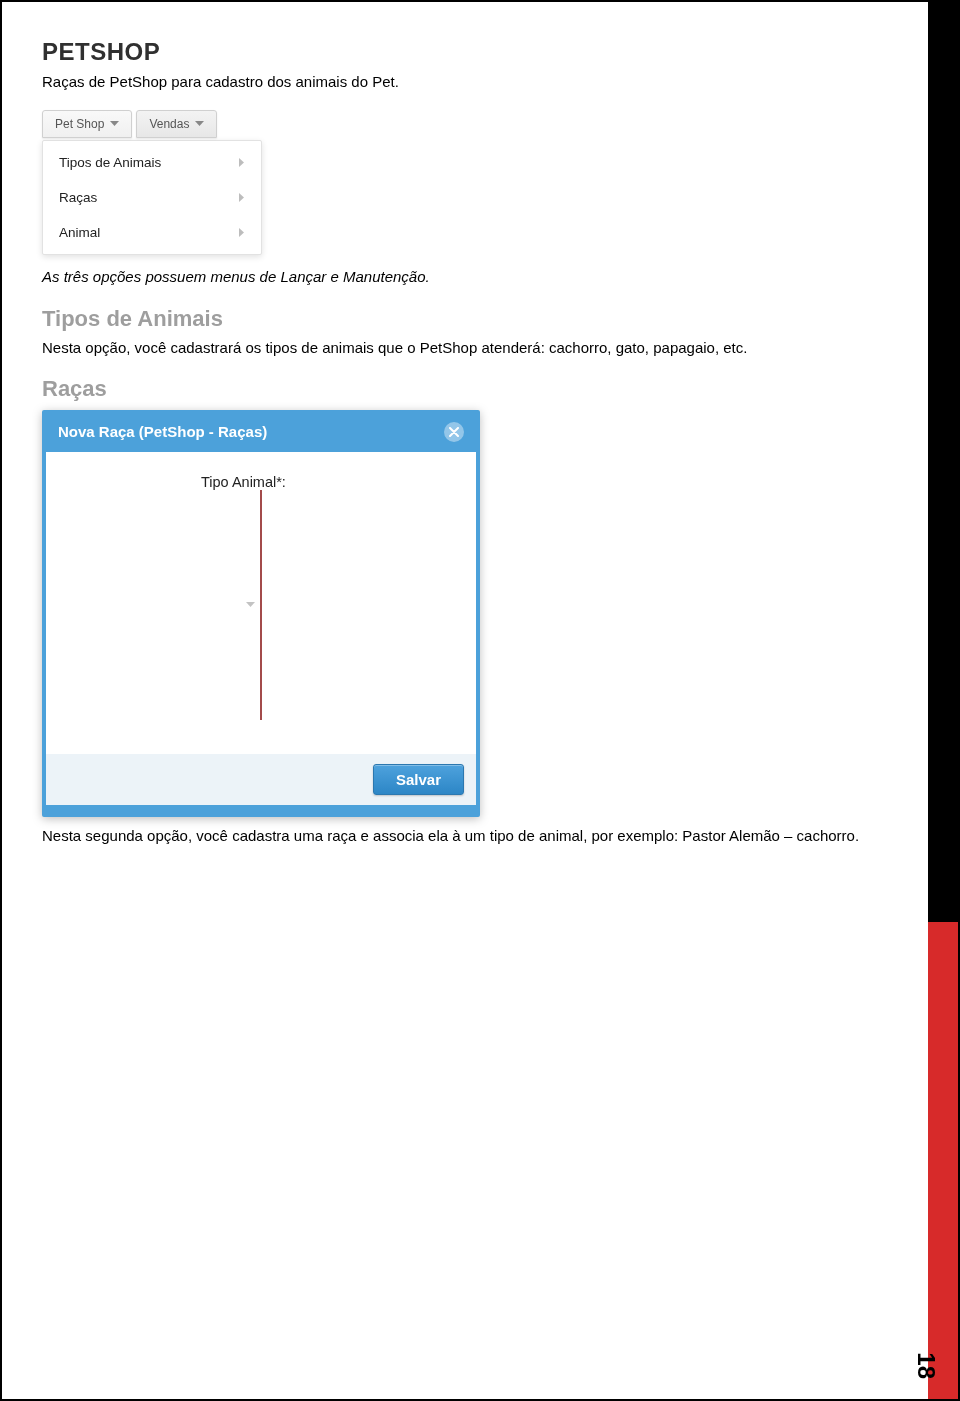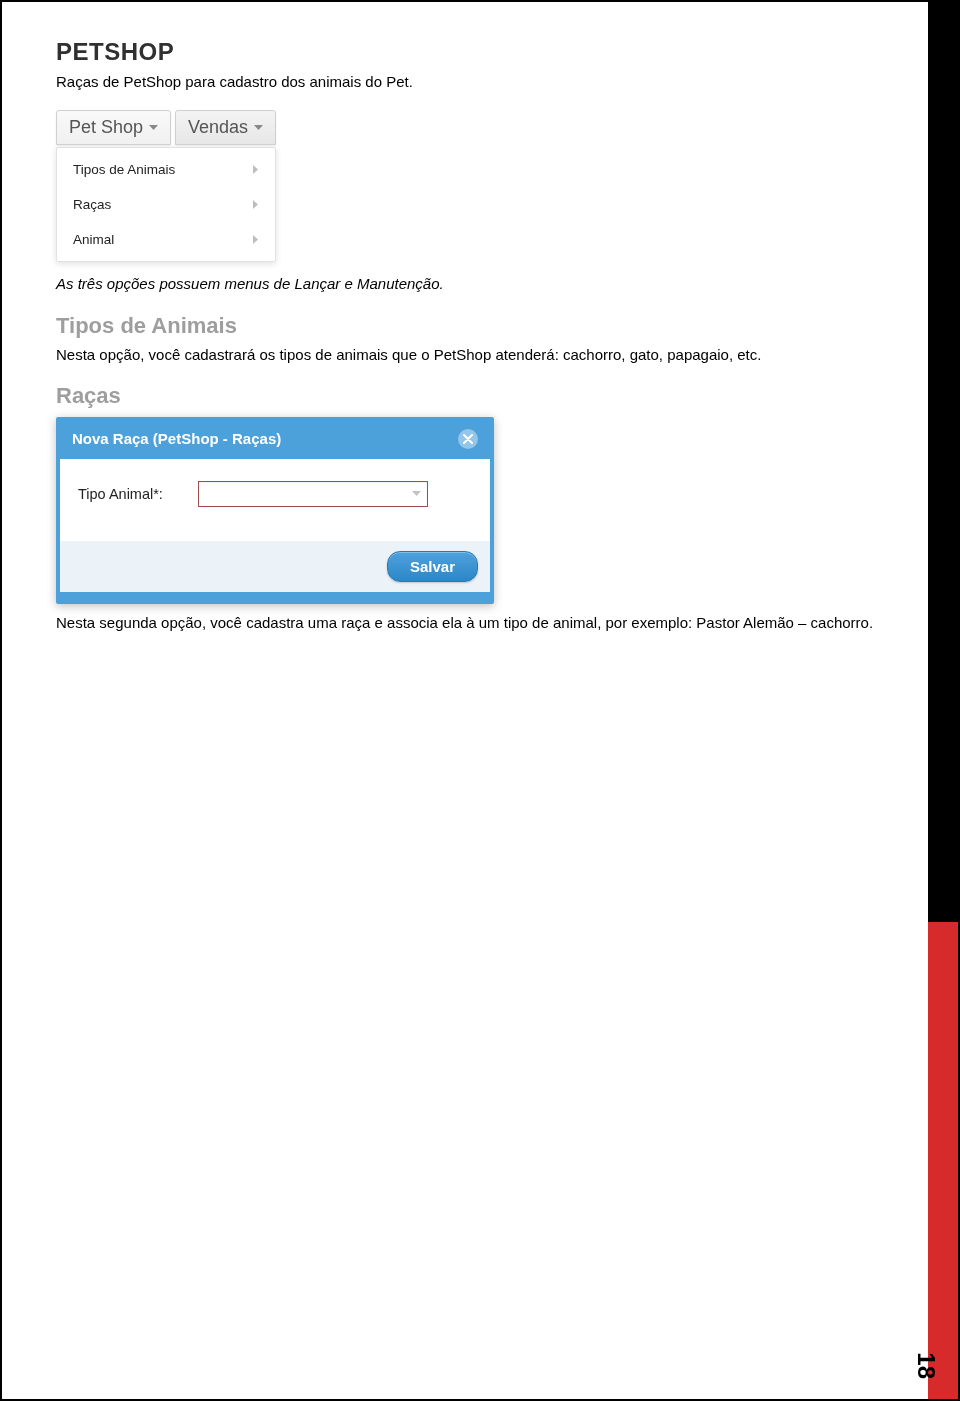--- a/index.html
+++ b/index.html
@@ -1,54 +1,54 @@
 <!DOCTYPE html>
 <html><head>
 <meta charset="utf-8">
 <style>
   * { margin: 0; padding: 0; box-sizing: border-box; }
   html, body { width: 960px; height: 1401px; font-family: Arial, Helvetica, sans-serif; background: #fff; }
   .outer { position: absolute; top: 0; left: 0; width: 960px; height: 1401px; border: 2px solid #000; }
   .side-black { position: absolute; top: 0; right: 0; width: 30px; height: 920px; background: #000; }
   .side-red { position: absolute; top: 920px; right: 0; width: 30px; bottom: 0; background: #d72a2a; }
 
-  .content { position: absolute; top: 36px; left: 54px; right: 60px; }
+  .content { position: absolute; top: 36px; left: 40px; right: 60px; }
 
   .h-petshop { font-size: 24px; font-weight: 700; color: #303030; font-family: Arial, sans-serif; letter-spacing: 0.5px; }
   .para { font-size: 15px; color: #000; margin-top: 6px; line-height: 1.35; }
 
   
   .tabs-wrap { margin-top: 18px; width: 230px; }
   .tabbar { display: flex; gap: 4px; }
-  .tab { background: linear-gradient(#f3f3f3, #e7e7e7); border: 1px solid #d0d0d0; border-radius: 3px 3px 0 0; padding: 6px 12px; font-size: 18px; color: #555; display: flex; align-items: center; gap: 6px; box-shadow: 0 1px 2px rgba(0,0,0,0.08); }
+  .tab { background: linear-gradient(#f3f3f3, #e7e7e7); border: 1px solid #d0d0d0; border-radius: 3px 3px 0 0; padding: 6px 12px; font-size: 12px; color: #555; display: flex; align-items: center; gap: 6px; box-shadow: 0 1px 2px rgba(0,0,0,0.08); }
   .tab.active { background: linear-gradient(#f9f9f9, #f0f0f0); }
   .tab svg { display: block; }
 
   .dropdown-panel { margin-top: 2px; width: 220px; background: #fff; border: 1px solid #e2e2e2; border-radius: 2px; box-shadow: 0 2px 6px rgba(0,0,0,0.12); padding: 4px 0; }
   .dd-item { display: flex; justify-content: space-between; align-items: center; padding: 10px 16px; font-size: 13.5px; color: #222; }
   .dd-item svg { opacity: 0.55; }
 
   .para-spaced { margin-top: 12px; font-style: italic; }
 
   .h-sub { font-size: 22px; font-weight: 700; color: #9e9e9e; margin-top: 18px; font-family: Arial, sans-serif; }
 
   
   .dialog { margin-top: 8px; width: 438px; filter: drop-shadow(0 2px 5px rgba(0,0,0,0.25)); }
   .dlg-frame { background: #4ca1da; padding: 4px 4px 12px 4px; border-radius: 2px; }
   .dlg-title { display: flex; justify-content: space-between; align-items: center; padding: 8px 12px 10px 12px; color: #fff; font-size: 15px; font-weight: 700; }
   .dlg-close { width: 20px; height: 20px; border-radius: 50%; background: rgba(255,255,255,0.4); display: flex; align-items: center; justify-content: center; }
   .dlg-close svg { display: block; }
   .dlg-body { background: #fff; padding: 22px 18px 18px 18px; }
-  .form-row { display: flex; align-items: center; margin-bottom: 16px; }
+  .form-row { display: flex; align-items: center; margin-bottom: 16px; flex-direction: column; }
   .form-row label { width: 120px; font-size: 14.5px; color: #222; }
   .form-row .field { flex: 0 0 230px; height: 26px; background: #fff; border: 1px solid #c6c6c6; box-shadow: inset 0 1px 2px rgba(0,0,0,0.06); position: relative; }
   .form-row .field.required { border-color: #a34b4b; }
   .field .dd-arrow { position: absolute; right: 6px; top: 50%; transform: translateY(-50%); opacity: 0.5; }
   .dlg-footer { background: #ecf3f8; padding: 10px 12px; display: flex; justify-content: flex-end; }
-  .btn-save { background: linear-gradient(#4ea2dd, #2c86c6); color: #fff; font-size: 15px; font-weight: 700; border: 1px solid #2b78b0; border-radius: 13px; padding: 6px 22px; box-shadow: inset 0 1px 0 rgba(255,255,255,0.3), 0 1px 2px rgba(0,0,0,0.2); }
+  .btn-save { background: linear-gradient(#4ea2dd, #2c86c6); color: #fff; font-size: 15px; font-weight: 700; border: 1px solid #2b78b0; border-radius: 3px; padding: 6px 22px; box-shadow: inset 0 1px 0 rgba(255,255,255,0.3), 0 1px 2px rgba(0,0,0,0.2); }
 
   .para-after { margin-top: 9px; }
 
   .page-num { position: absolute; bottom: 20px; right: 46px; font-size: 24px; font-weight: 700; transform: rotate(90deg); transform-origin: right bottom; }
 </style>
 </head>
 <body>
 
 <div class="outer">
   <div class="side-black"></div>

